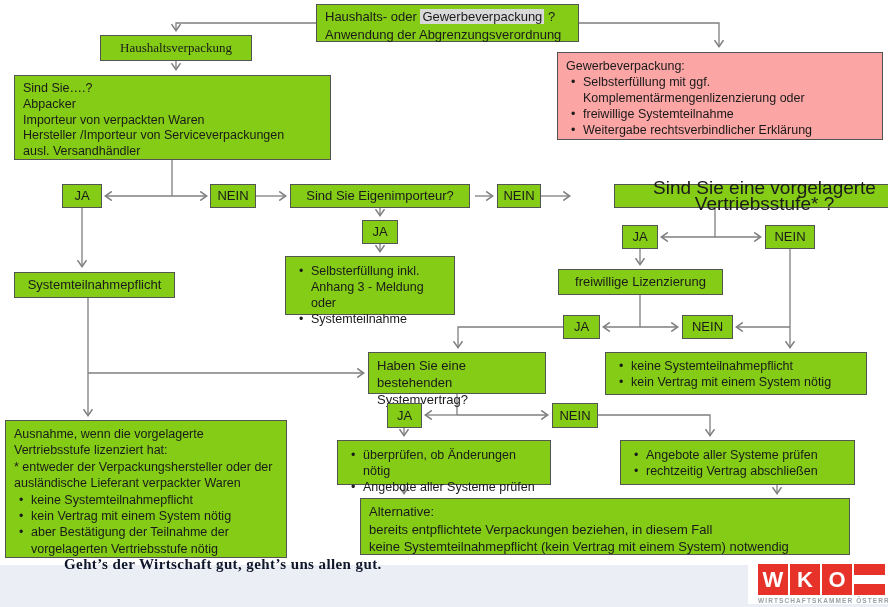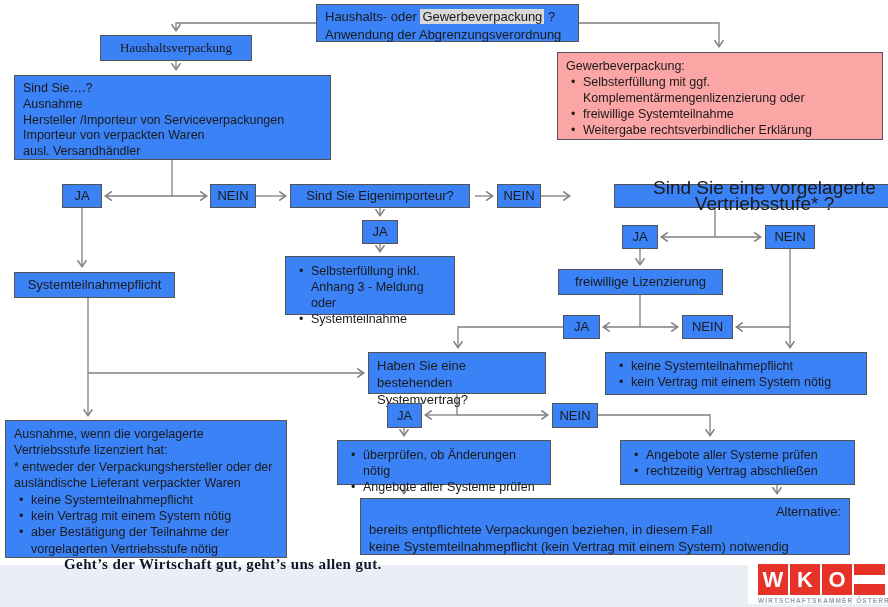--- a/index.html
+++ b/index.html
@@ -1,29 +1,29 @@
 <!DOCTYPE html>
 <html><head>
 <meta charset="utf-8">
 <style>
   html,body{margin:0;padding:0;}
   body{font-family:"Liberation Sans",sans-serif;background:#ffffff;}
   .stage{position:relative;width:888px;height:607px;background:#ffffff;overflow:hidden;}
   svg.wires{position:absolute;left:0;top:0;z-index:1;}
-  .node{position:absolute;z-index:2;background:#3b82f6;border:1.5px solid #545454;
+  .node{position:absolute;z-index:2;background:#84cc16;border:1.5px solid #545454;
         color:#1a1a1a;font-size:12.5px;line-height:16px;box-sizing:border-box;}
   .node.center{display:flex;align-items:center;justify-content:center;text-align:center;}
   .node.pad{padding:3px 8px;}
   .node.gray{background:#fca5a5;}
   .hl{background:#d9d9d9;padding:0 2px;}
   ul.blist{margin:0;padding:0;list-style:none;}
   ul.blist li{position:relative;padding-left:17px;}
   ul.blist li::before{content:"\2022";position:absolute;left:5px;}
   .yn{font-size:13px;}
-  .alt-title{text-align:right;}
+  .alt-title{text-align:left;}
   .footer-band{position:absolute;left:0;top:565px;width:888px;height:42px;background:#eceef6;z-index:3;}
   .slogan{position:absolute;left:64px;top:556px;font-family:Liberation Serif, serif;
           font-weight:bold;font-size:15px;color:#0f172a;letter-spacing:0.4px;z-index:4;}
   .logo-patch{position:absolute;left:748px;top:556px;width:140px;height:48px;background:#ffffff;z-index:4;}
   .logo-row{position:absolute;left:10px;top:8px;display:flex;gap:2px;}
   .logo-block{width:30px;height:31px;background:#e63229;color:#ffffff;display:flex;
               align-items:center;justify-content:center;font-weight:bold;font-size:22px;
               font-family:"Liberation Sans",sans-serif;}
   .logo-flag{width:31px;height:31px;display:flex;flex-direction:column;}
   .logo-flag .r{flex:1.1;background:#e63229;}
@@ -80,23 +80,23 @@
 
   <div class="node pad" style="left:316px;top:4px;width:263px;height:38px;font-size:13px;line-height:18px;">
     <div><span>Haushalts- oder </span><span class="hl">Gewerbeverpackung</span><span> ?</span></div>
     <div>Anwendung der Abgrenzungsverordnung</div>
   </div>
 
   <div class="node center" style="left:100px;top:35px;width:152px;height:26px;font-size:13px;font-family:Liberation Serif, serif;">Haushaltsverpackung</div>
 
   <div class="node pad" style="left:14px;top:75px;width:317px;height:85px;line-height:15.8px;padding-top:5px;">
     <div>Sind Sie….?</div>
-    <div>Ausnahme</div>
+    <div>Abpacker</div>
+    <div>Importeur von verpackten Waren</div>
     <div>Hersteller /Importeur von Serviceverpackungen</div>
-    <div>Importeur von verpackten Waren</div>
     <div>ausl. Versandhändler</div>
   </div>
 
   <div class="node pad gray" style="left:557px;top:52px;width:326px;height:88px;padding-top:5px;">
     <div>Gewerbeverpackung:</div>
     <ul class="blist">
       <li>Selbsterfüllung mit ggf. Komplementärmengenlizenzierung oder</li>
       <li>freiwillige Systemteilnahme</li>
       <li>Weitergabe rechtsverbindlicher Erklärung</li>
     </ul>

